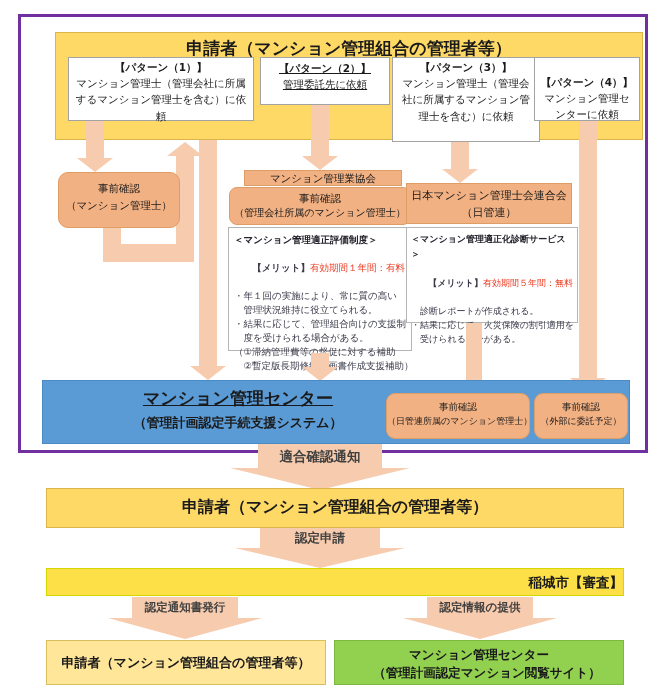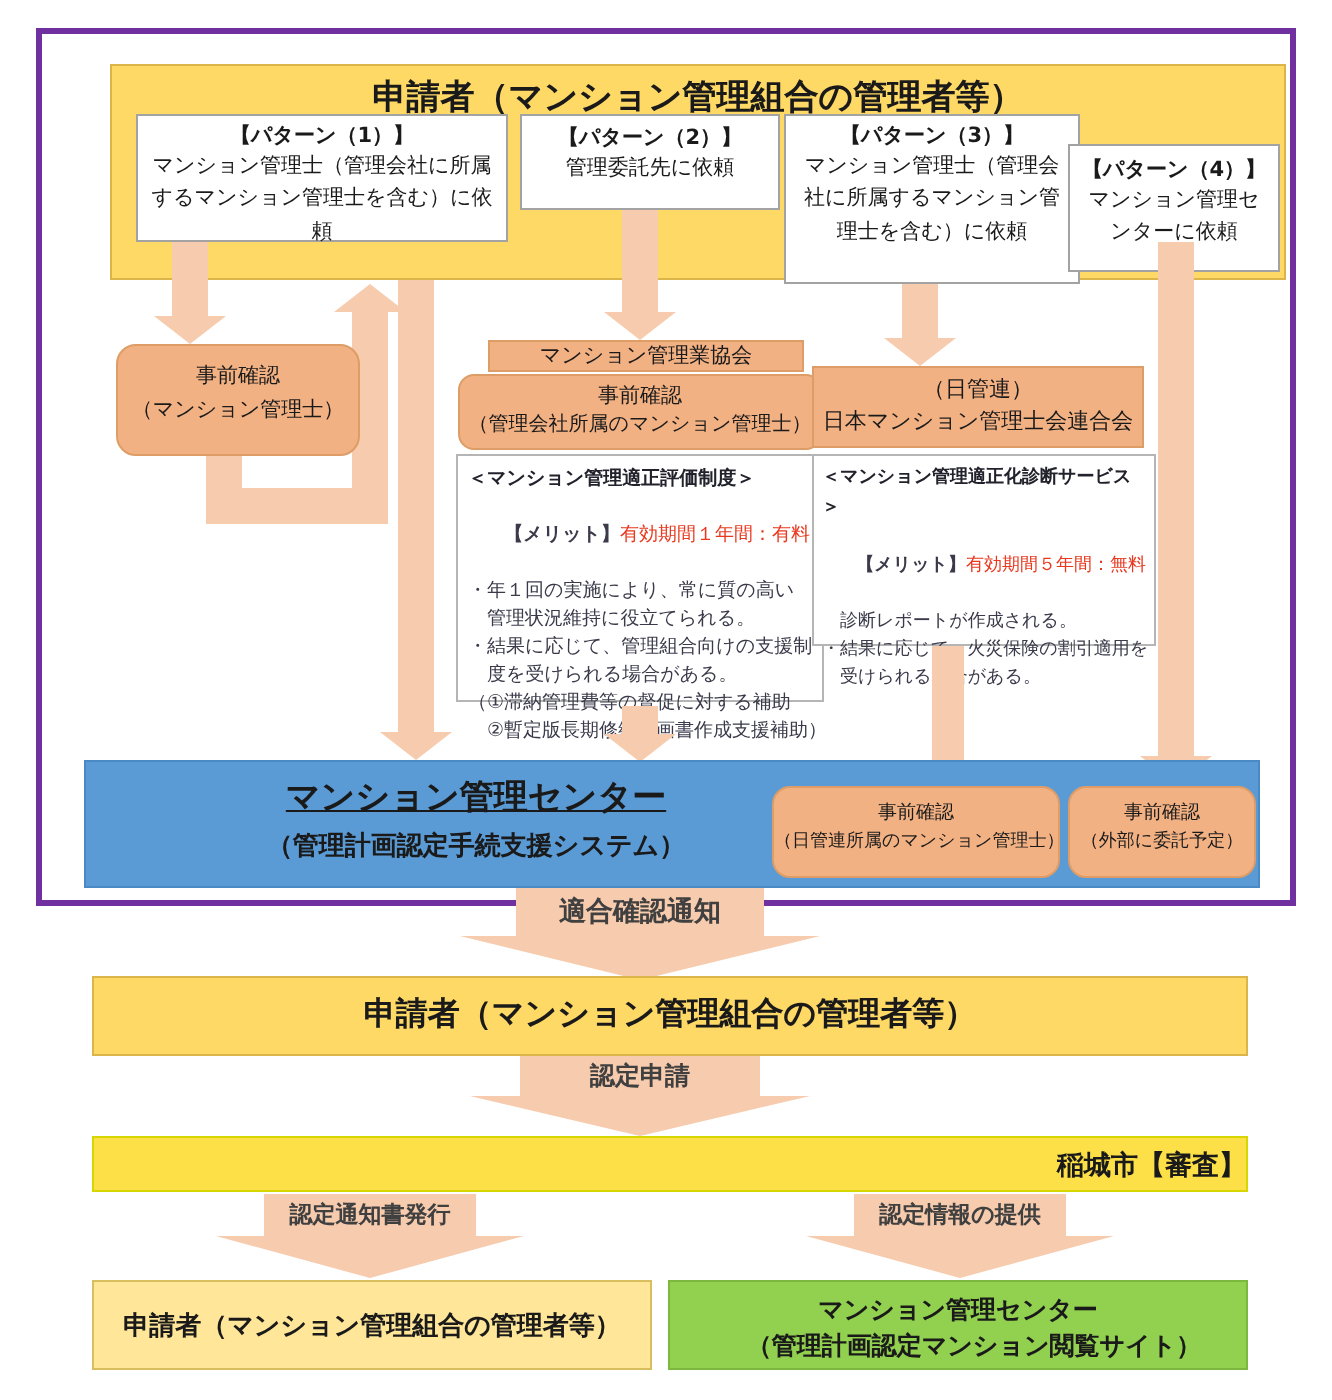--- a/index.html
+++ b/index.html
@@ -55,29 +55,29 @@
   <div class="abs purple-frame" style="left:18px;top:14px;width:630px;height:439px;"></div>
 
   <div class="abs yellow-big" style="left:55px;top:32px;width:588px;height:108px;">
     <div class="title-lg" style="margin-top:4px;">申請者（マンション管理組合の管理者等）</div>
   </div>
 
   <div class="abs white-box" style="left:68px;top:57px;width:186px;height:64px;padding:3px 4px;">
     <div class="pattern-label">【パターン（1）】</div>
     <div class="pattern-body">マンション管理士（管理会社に所属するマンション管理士を含む）に依頼</div>
   </div>
-  <div class="abs white-box" style="left:260px;top:57px;width:130px;height:48px;padding:4px 3px;">
+  <div class="abs white-box" style="left:260px;top:57px;width:130px;height:48px;padding:4px 3px;text-decoration:underline;">
     <div class="pattern-label">【パターン（2）】</div>
     <div class="pattern-body">管理委託先に依頼</div>
   </div>
   <div class="abs white-box" style="left:392px;top:57px;width:148px;height:85px;padding:3px 5px;">
     <div class="pattern-label">【パターン（3）】</div>
     <div class="pattern-body">マンション管理士（管理会社に所属するマンション管理士を含む）に依頼</div>
   </div>
-  <div class="abs white-box" style="left:534px;top:57px;width:106px;height:64px;padding:5px 4px;margin-top:15px;">
+  <div class="abs white-box" style="left:534px;top:57px;width:106px;height:64px;padding:18px 4px;">
     <div class="pattern-label">【パターン（4）】</div>
     <div class="pattern-body">マンション管理センターに依頼</div>
   </div>
 
   <div class="varrow" style="left:77px;top:121px;width:36px;height:51px;">
     <div class="shaft" style="height:38px;"></div>
       <div class="head"></div>
   </div>
   <div class="varrow" style="left:302px;top:105px;width:36px;height:65px;">
     <div class="shaft" style="height:52px;"></div>
@@ -124,22 +124,22 @@
     <div class="detail-line detail-txt">　度を受けられる場合がある。</div>
     <div class="detail-line detail-txt">（①滞納管理費等の督促に対する補助</div>
     <div class="detail-line detail-txt">　②暫定版長期修繕計画書作成支援補助）</div>
   </div>
   <div class="varrow" style="left:302px;top:353px;width:36px;height:28px;">
     <div class="shaft" style="height:15px;"></div>
       <div class="head"></div>
   </div>
 
   <div class="abs orange-flat" style="left:406px;top:183px;width:166px;height:41px;padding-top:3px;">
+    <div style="font-size:11px;line-height:1.6;white-space:nowrap;">日本マンション管理士会連合会</div>
     <div style="font-size:11px;line-height:1.4;">（日管連）</div>
-    <div style="font-size:11px;line-height:1.6;white-space:nowrap;">日本マンション管理士会連合会</div>
   </div>
   <div class="abs detail-box" style="left:406px;top:227px;width:172px;height:96px;padding:4px 4px;">
     <div class="detail-title" style="font-size:9px;">＜マンション管理適正化診断サービス＞</div>
     <div class="detail-line" style="font-size:9px;">
       <span class="detail-txt" style="font-weight:bold;">【メリット】</span><span class="red-txt">有効期間５年間：無料</span>
     </div>
     <div class="detail-line detail-txt" style="font-size:9px;">　診断レポートが作成される。</div>
     <div class="detail-line detail-txt" style="font-size:9px;">・結果に応じて、火災保険の割引適用を</div>
     <div class="detail-line detail-txt" style="font-size:9px;">　受けられる場合がある。</div>
   </div>

